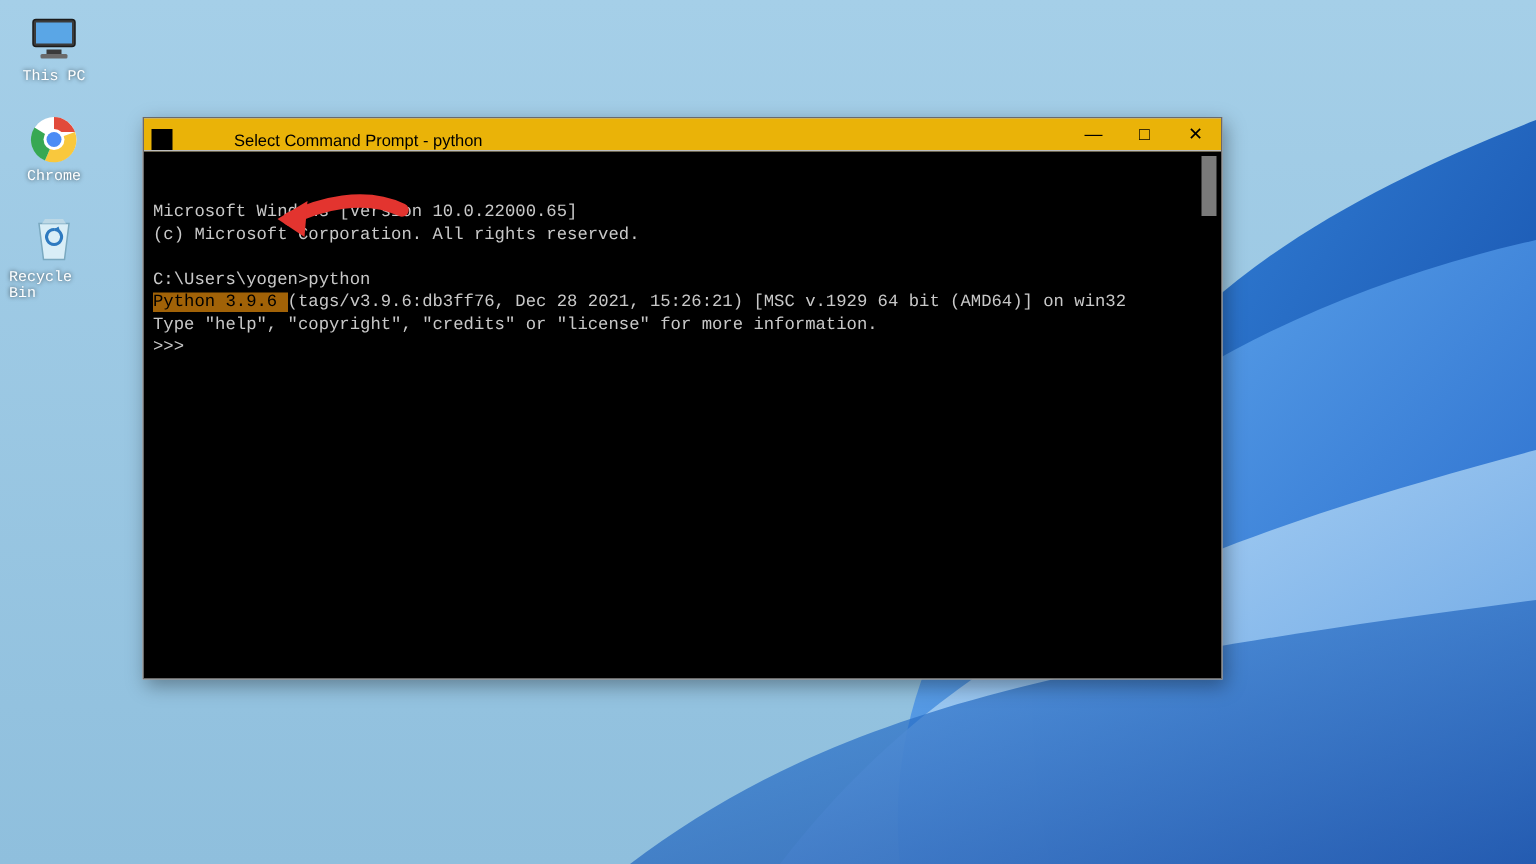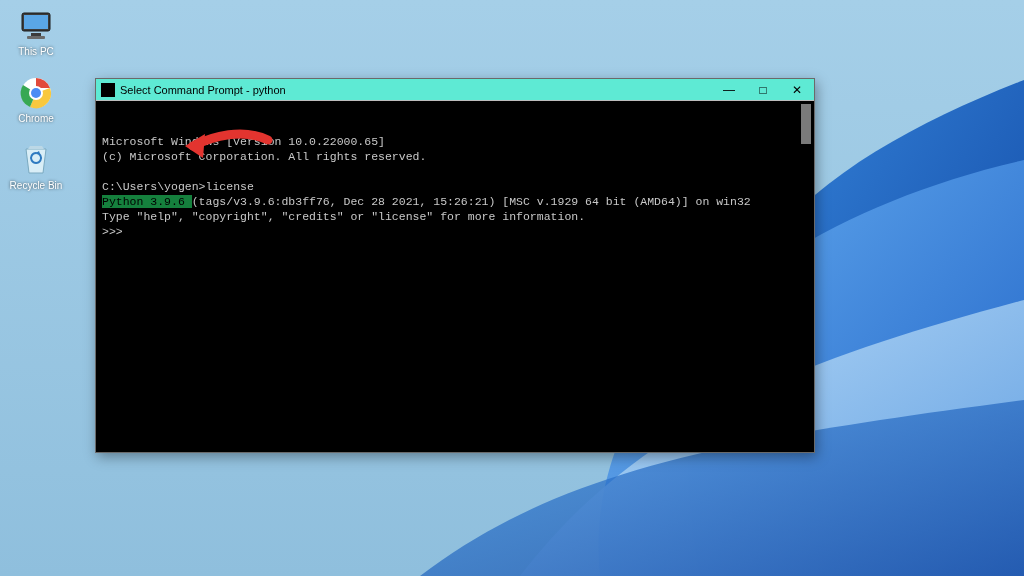--- a/index.html
+++ b/index.html
@@ -7,32 +7,32 @@
     body { position: relative; background: #9ec9e6; }
 
     
     .wallpaper { position: absolute; inset: 0; overflow: hidden; z-index: 0; }
     .wallpaper svg { position: absolute; inset: 0; width: 100%; height: 100%; }
 
     
     .desktop-icons { position: absolute; top: 8px; left: 6px; z-index: 2; display: flex; flex-direction: column; gap: 18px; }
     .dicon { width: 60px; display: flex; flex-direction: column; align-items: center; gap: 2px; cursor: default; }
     .dicon .img { width: 36px; height: 36px; display: flex; align-items: center; justify-content: center; }
-    .dicon .lbl { color: #ffffff; font-size: 10px; text-align: right; text-shadow: 0 0 3px rgba(0,0,0,.7); line-height: 1.1; }
+    .dicon .lbl { color: #ffffff; font-size: 10px; text-align: left; text-shadow: 0 0 3px rgba(0,0,0,.7); line-height: 1.1; font-family: Liberation Mono, monospace; }
 
     
     .cmd-window { position: absolute; left: 95px; top: 78px; width: 720px; height: 375px; z-index: 3; background: #fff; border: 1px solid #6a6a6a; box-shadow: 2px 4px 12px rgba(0,0,0,.35); display: flex; flex-direction: column; }
-    .cmd-titlebar { height: 22px; background: #5eead4; border-bottom: 1px solid #bdbdbd; display: flex; align-items: center; font-size: 11px; color: #000; }
+    .cmd-titlebar { height: 22px; background: #eab308; border-bottom: 1px solid #bdbdbd; display: flex; align-items: flex-end; font-size: 11px; color: #000; gap: 36px; }
     .cmd-titlebar .ticon { width: 14px; height: 14px; margin: 0 5px; background: #000; display: inline-block; }
     .cmd-titlebar .ttext { flex: 1; white-space: nowrap; overflow: hidden; }
     .cmd-titlebar .tbtns { display: flex; }
     .cmd-titlebar .tbtn { width: 34px; height: 22px; display: flex; align-items: center; justify-content: center; font-size: 12px; color: #000; }
     .cmd-body { position: relative; flex: 1; background: #000; color: #c8c8c8; font-family: Consolas, "Courier New", monospace; font-size: 11.5px; line-height: 1.3; padding: 4px 6px; white-space: pre; }
     .cmd-body .scrollbar { position: absolute; right: 3px; top: 3px; width: 10px; height: 40px; background: #7a7a7a; }
-    .hl { background: #15803d; color: #000; text-align: right; }
+    .hl { background: #a16207; color: #000; text-align: right; }
 
     
     .arrow { position: absolute; z-index: 4; pointer-events: none; }
   </style>
 </head>
 <body>
 
 <div class="wallpaper">
   <svg viewBox="0 0 1024 576" preserveAspectRatio="none">
     <defs>
@@ -110,21 +110,21 @@
       <div class="tbtn">□</div>
       <div class="tbtn close">✕</div>
     </div>
   </div>
 
   <div class="cmd-body">
     <div class="scrollbar"></div>
 <span>Microsoft Windows [Version 10.0.22000.65]</span>
 <span>(c) Microsoft Corporation. All rights reserved.</span>
 <span></span>
-<span>C:\Users\yogen&gt;</span><span>license</span>
+<span>C:\Users\yogen&gt;</span><span>python</span>
 <span class="hl">Python 3.9.6 </span><span>(tags/v3.9.6:db3ff76, Dec 28 2021, 15:26:21) [MSC v.1929 64 bit (AMD64)] on win32</span>
 <span>Type "help", "copyright", "credits" or "license" for more information.</span>
 <span>&gt;&gt;&gt;</span>
   </div>
 </div>
 
 <svg class="arrow" style="left:183px; top:128px; width:90px; height:32px;" viewBox="0 0 90 32">
   <path d="M 85 12 C 60 0, 30 8, 10 18" stroke="#e3342f" stroke-width="9" fill="none" stroke-linecap="round"></path>
   <path d="M 2 18 L 22 6 L 20 30 Z" fill="#e3342f"></path>
 </svg>

